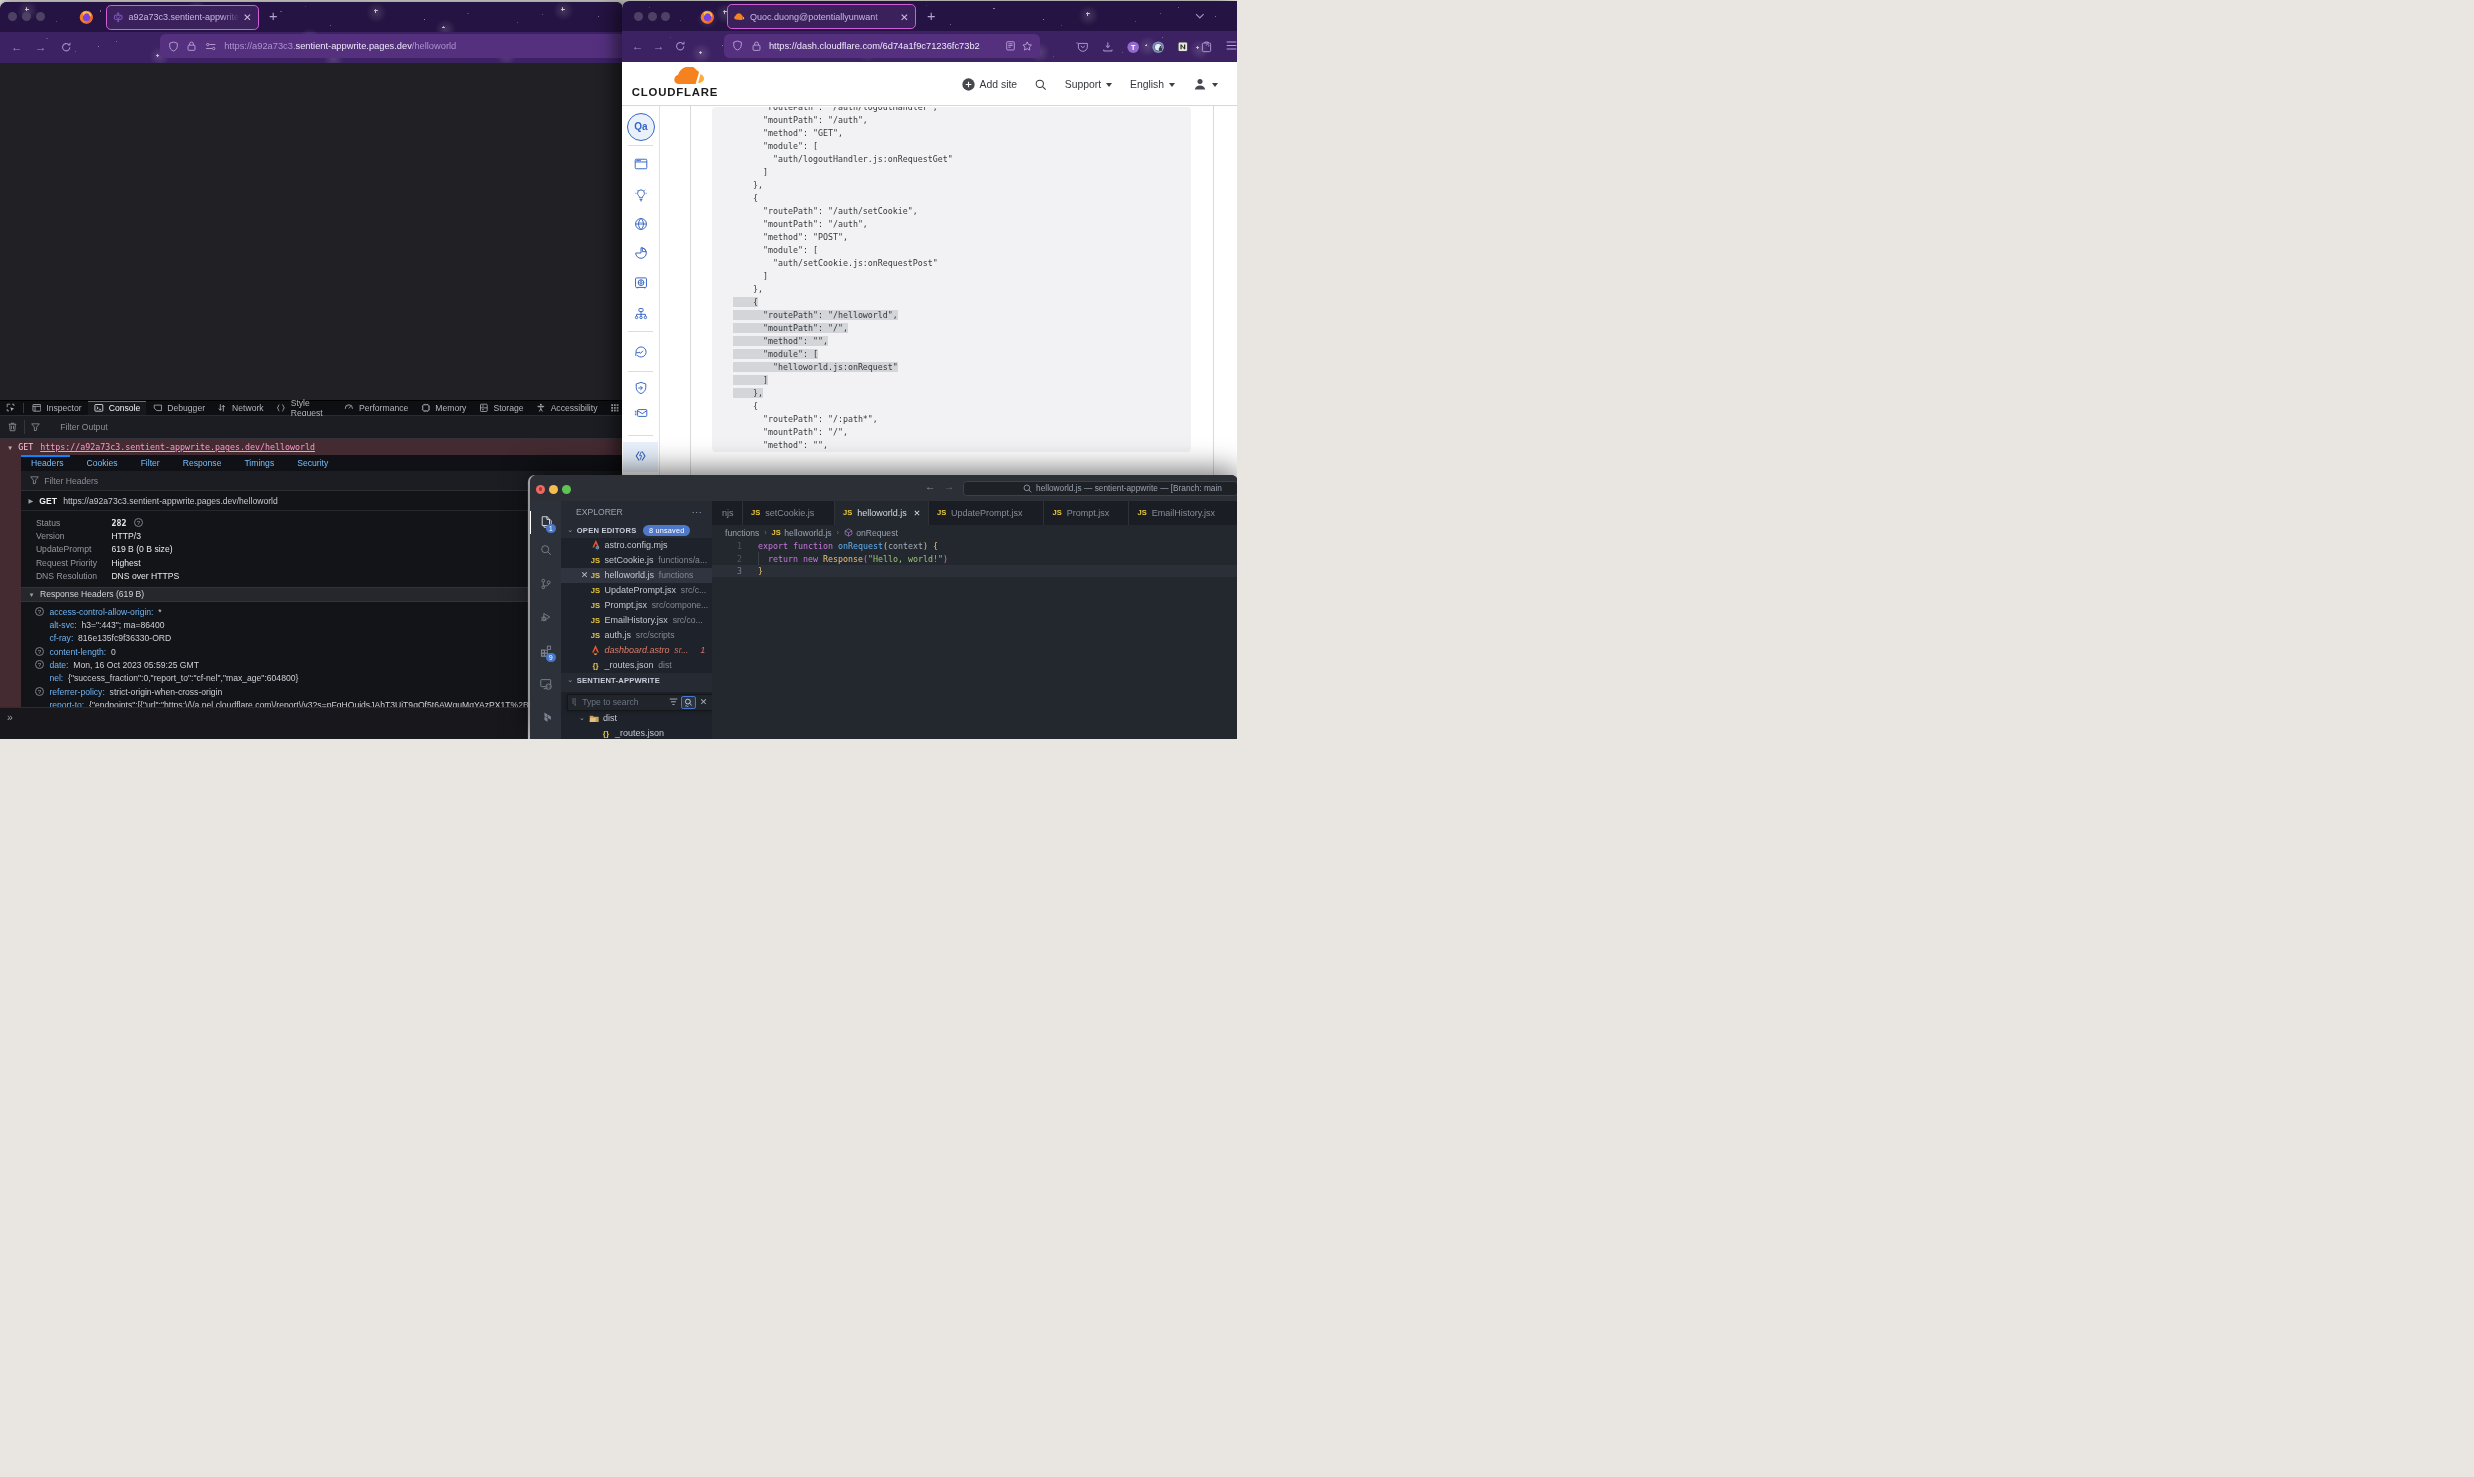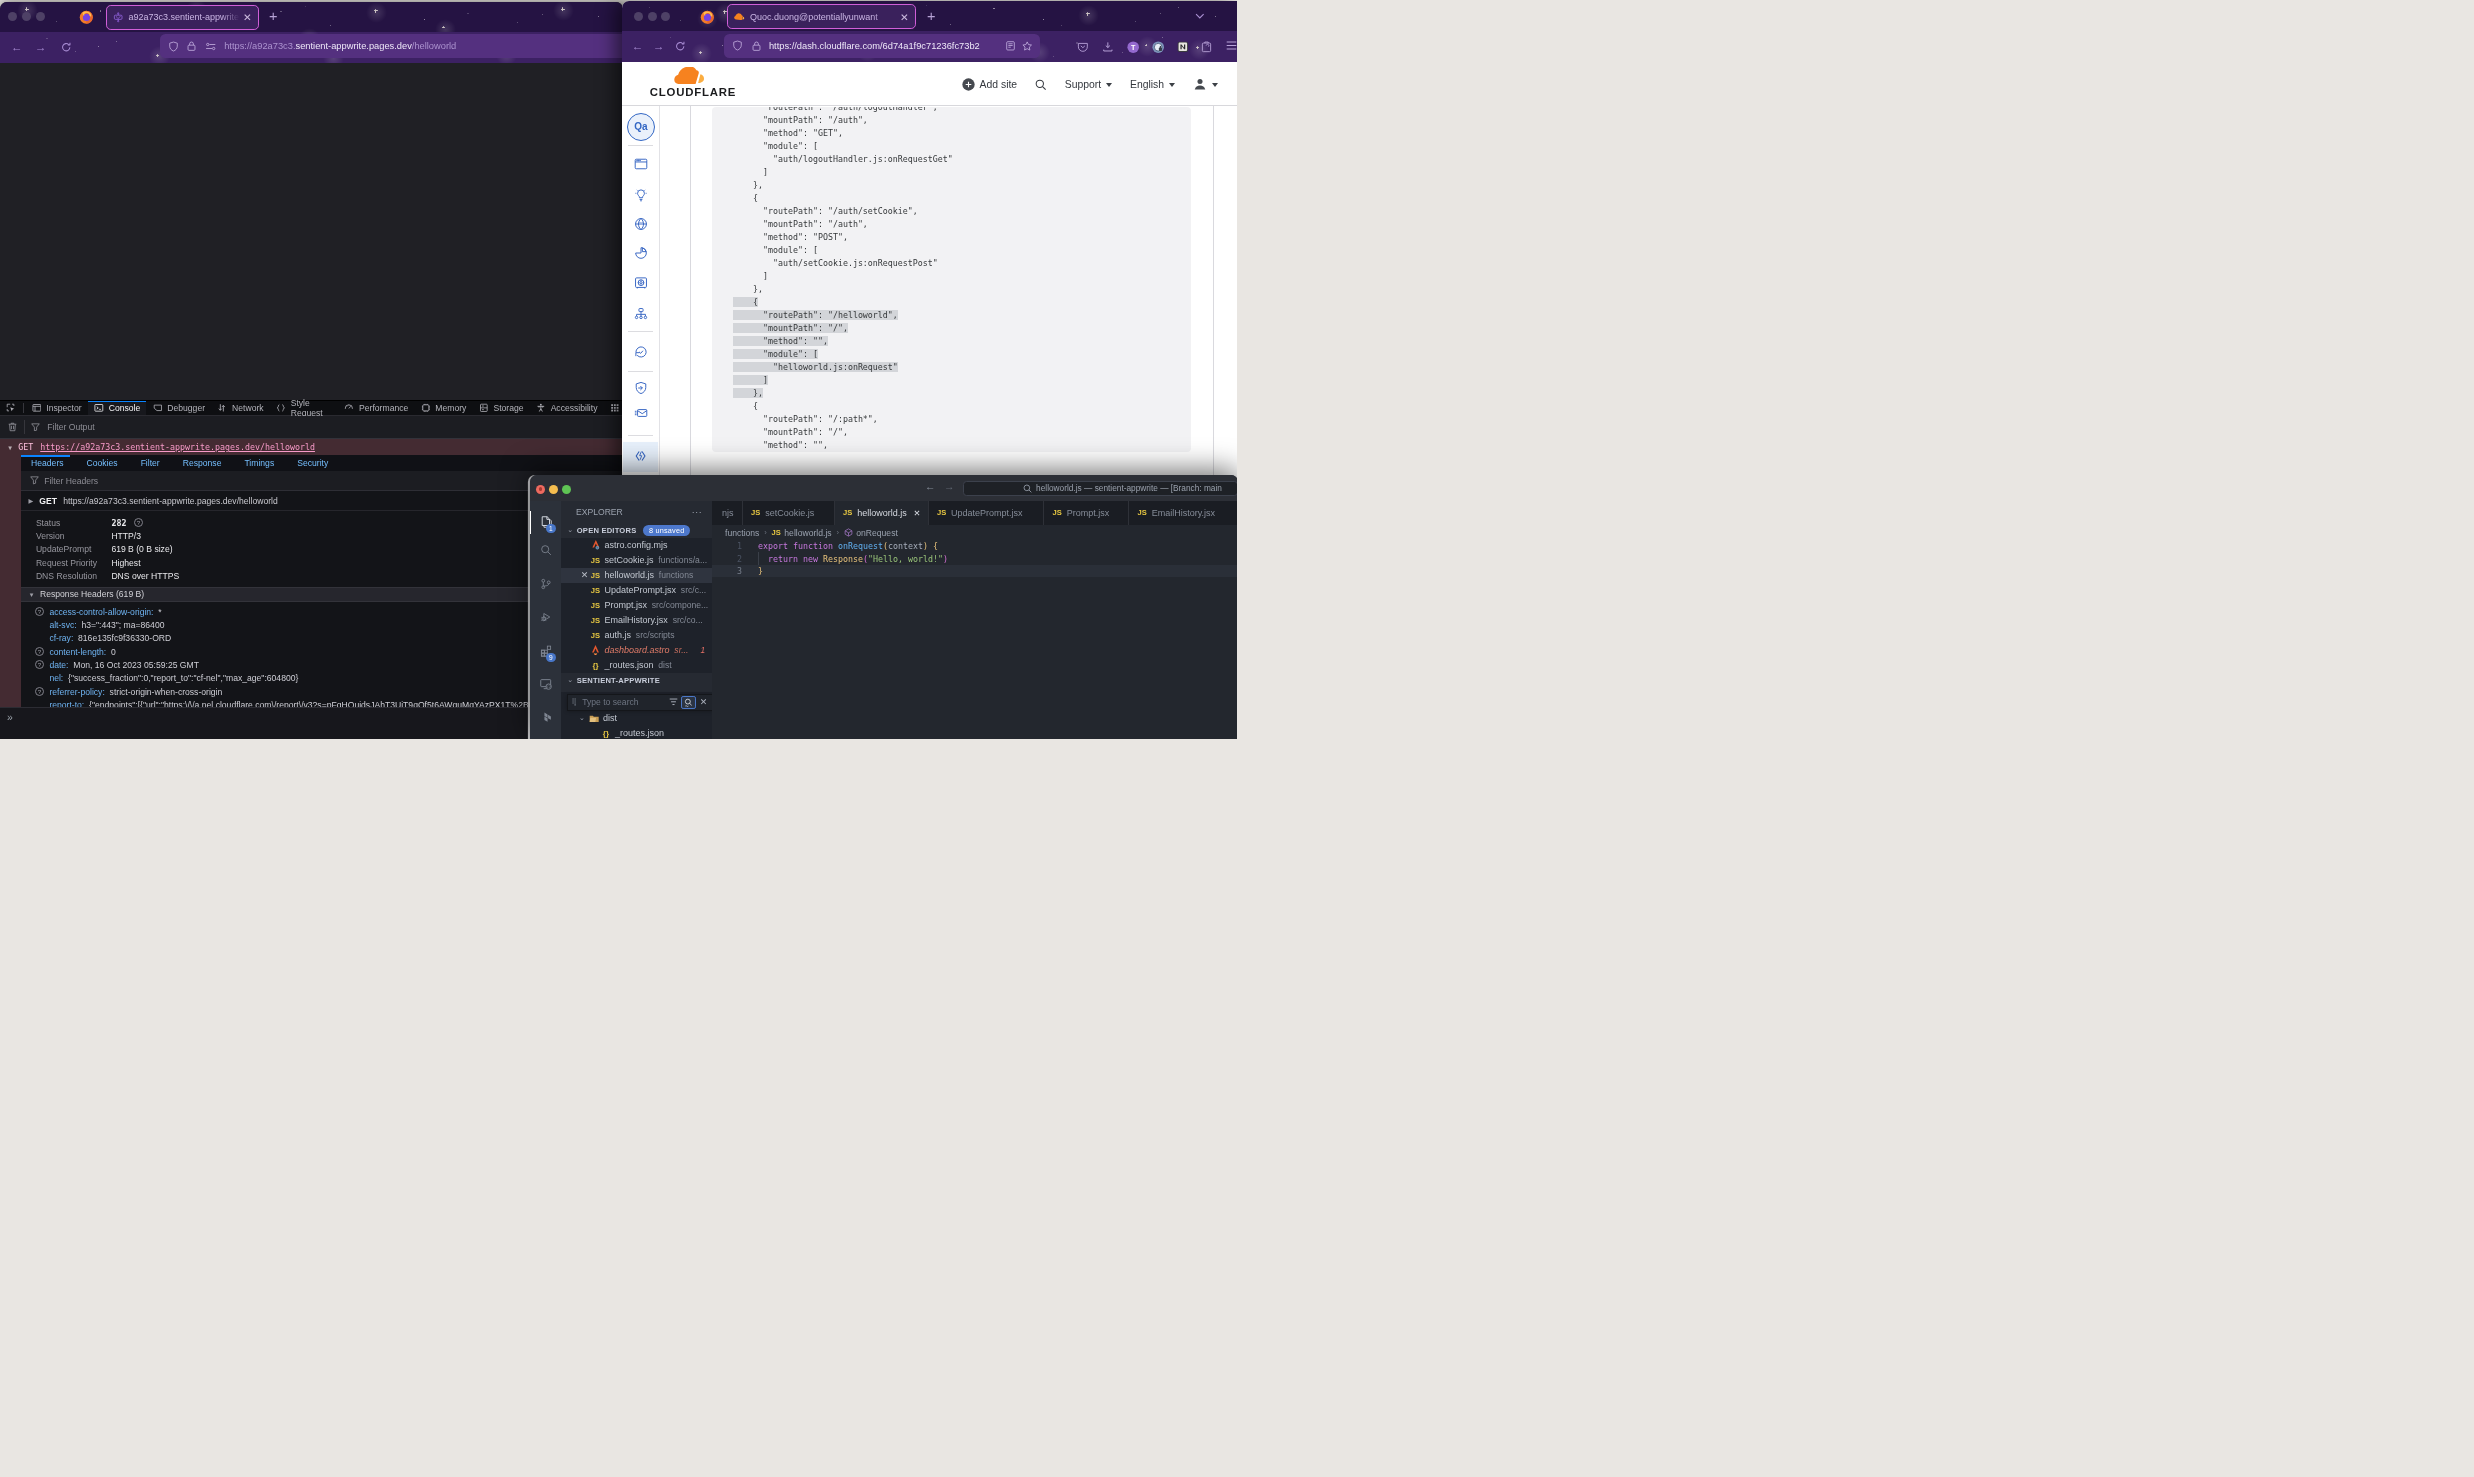--- a/index.html
+++ b/index.html
@@ -385,21 +385,21 @@
         <svg width="9" height="9.7" viewBox="0 0 13 14" fill="none" stroke="#9d9da5" stroke-width="1.1">
             <path d="M1 3.2h11M4.6 3V1.8h3.8V3M2.4 3.4l.7 9.2h6.8l.7-9.2M5 5.4v5M8 5.4v5"></path>
           </svg>
       </span>
       <span class="dt-sep" style="height:14px; margin:0 7px;"></span>
       <span style="display:flex;">
         <svg width="9" height="8.3" viewBox="0 0 13 12" fill="none" stroke="#8d8d95" stroke-width="1.2">
             <path d="M1 1.2h11L8.1 6v4.4L4.9 11.4V6Z"></path>
           </svg>
       </span>
-      <span style="margin-left:7px;">Filter Output</span>
+      <span style="margin-left:20px;">Filter Output</span>
     </div>
     <div class="dt-getrow abs mono">
       <span class="tri" style="color:#b9aeb2; font-size:6.2px; margin:0 6.2px 0 8.3px;">▼</span>
       <span class="m">GET</span>
       <span class="u">https://a92a73c3.sentient-appwrite.pages.dev/helloworld</span>
     </div>
     <div class="dt-gutter abs"></div>
     <div class="dt-detail abs">
       <div class="net-tabs abs" id="net-tabs">
           <div class="net-tab active" style="margin-left: 9.7px;">Headers</div>
@@ -667,21 +667,21 @@
       </div>
   </div>
 
   <div class="abs" style="left:0; top:61px; right:0; bottom:0; background:#fff;">
     <div class="abs cf-head" style="top:0; height:43px;">
       <div class="abs" style="left:9.7px; top:4.8px;">
         <svg width="36" height="17.3" viewBox="0 0 47 25" style="display:block; margin-left:39px;">
             <path d="M33 24.6 37.6 9.2C38.2 6.9 36.7 4.8 34.3 4.8 31 -1.3 23.8-2.3 17.7.5 12.5 2.9 9.2 6.2 7.8 11.3 4.5 12.2 2.2 15 2.2 18.6c0 3.9 3.2 6 6.5 6z" fill="#f6821f"></path>
             <path d="M40 10.6 36.7 23.2c4.7 0 8.5-2.3 8.5-6.1 0-3.5-2.4-5.9-5.2-6.5z" fill="#fbad41"></path>
           </svg>
-        <div class="cf-logo-text" style="margin-top:1.4px;margin-left:18px;">CLOUDFLARE</div>
+        <div class="cf-logo-text" style="margin-top:1.4px;">CLOUDFLARE</div>
       </div>
       <div class="cf-nav">
         <span class="item">
           <svg width="13" height="13" viewBox="0 0 19 19">
               <circle cx="9.5" cy="9.5" r="9" fill="#45494f"></circle>
               <path d="M9.5 5.4v8.2M5.4 9.5h8.2" stroke="#fff" stroke-width="1.6"></path>
             </svg>
           <span>Add site</span>
         </span>
         <span class="item">

